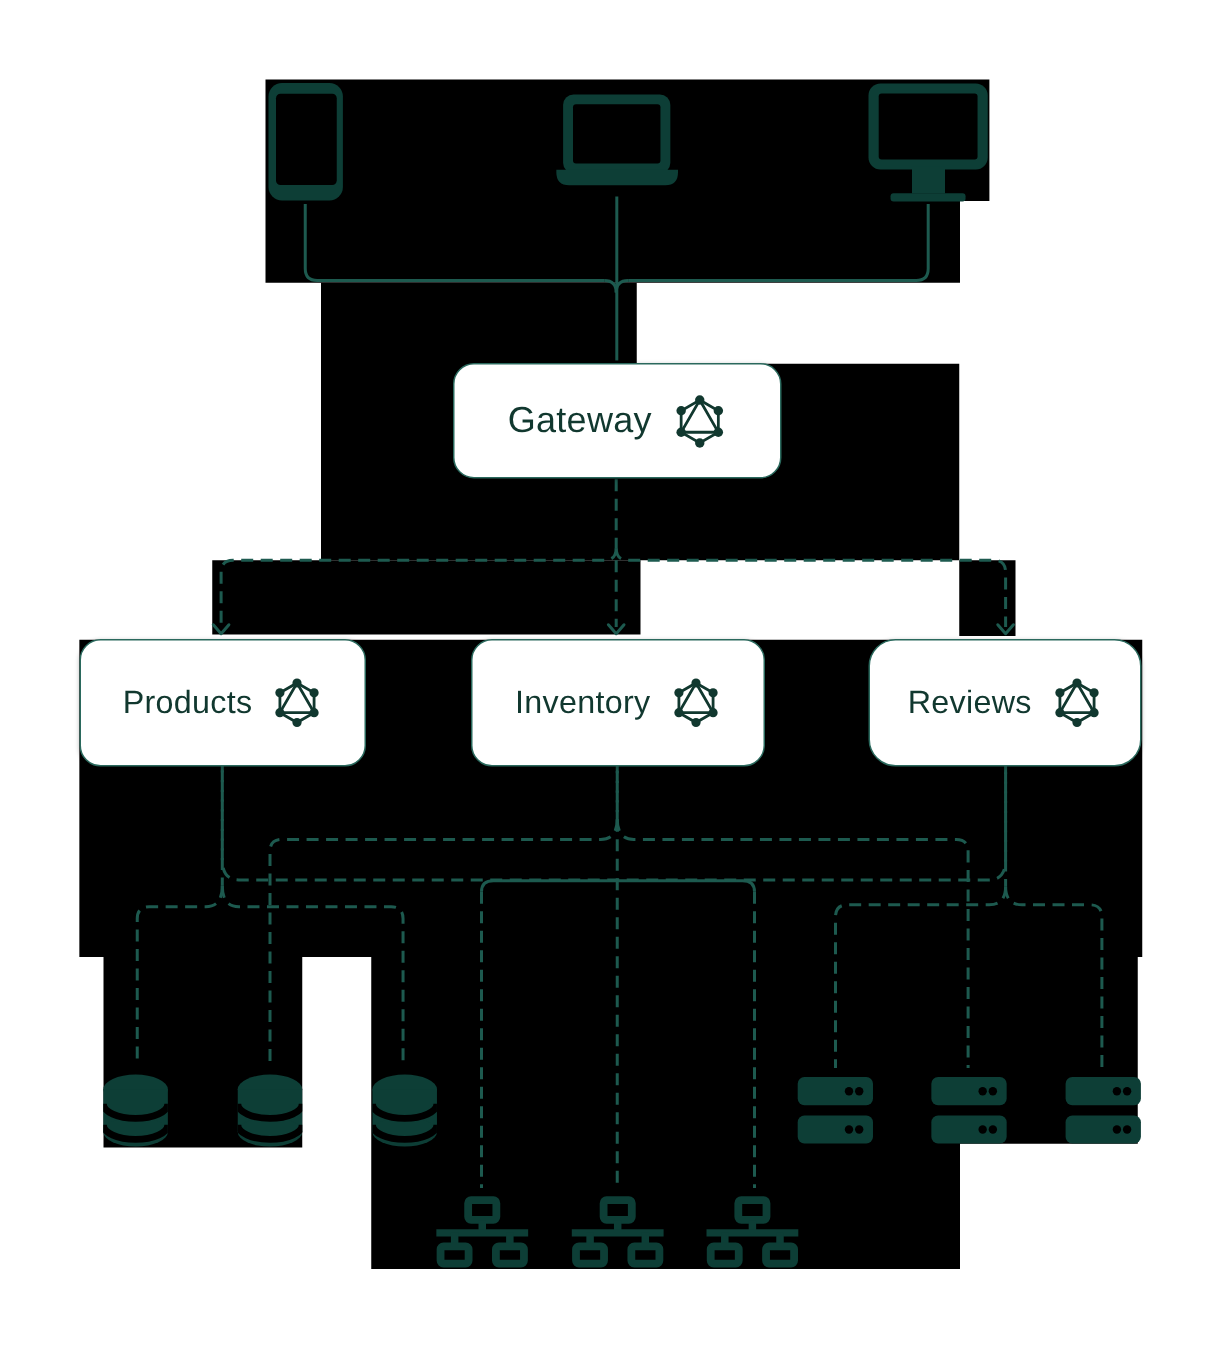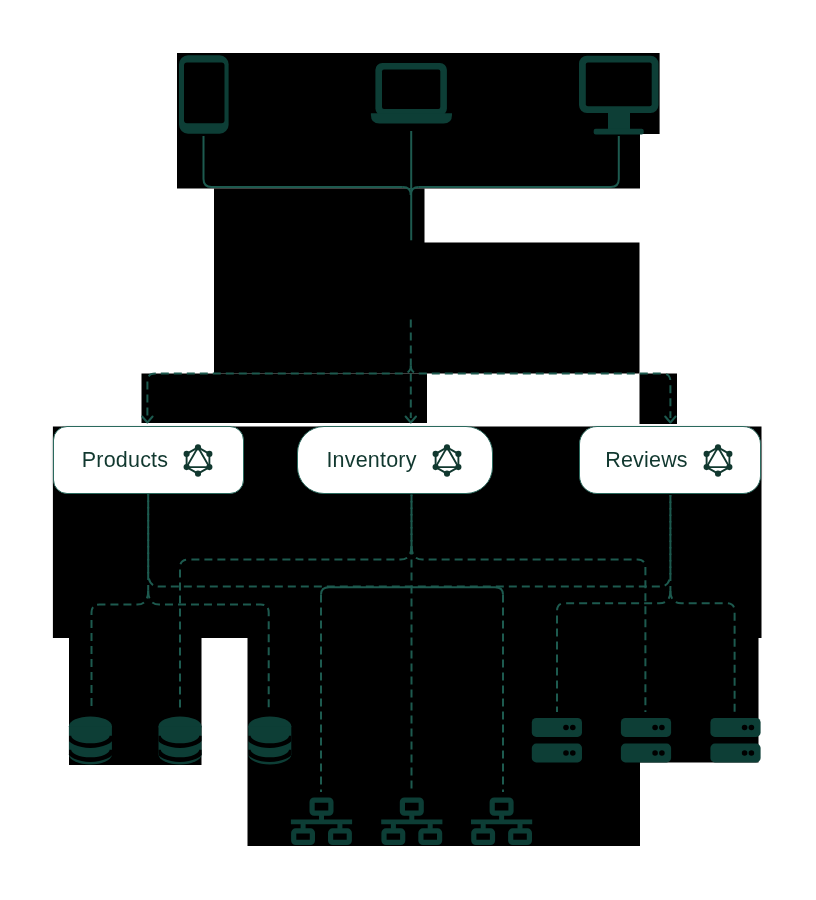--- a/index.html
+++ b/index.html
@@ -5,24 +5,24 @@
   html,body{margin:0;padding:0;background:#ffffff;overflow:hidden;}
   .canvas{position:relative;width:816px;height:900px;background:#ffffff;
           font-family:"Liberation Sans","DejaVu Sans",sans-serif;}
   .layer{position:absolute;left:0;top:0;}
   .card{position:absolute;display:flex;align-items:center;justify-content:center;
         gap:13px;background:#ffffff;border:1.6px solid #2a695d;border-radius:14px;
         box-shadow:0 1px 3px rgba(0,0,0,0.25);box-sizing:border-box;z-index:5;}
   .card .label{color:#11382f;font-weight:500;letter-spacing:0.2px;}
   .card-gateway{left:302px;top:242px;width:219px;height:77px;}
   .card-gateway .label{font-size:24px;}
-  .card-service{top:426px;height:68px;}
+  .card-service{top:426px;height:85px;}
   .card-service .label{font-size:21.5px;}
   .card-products{left:53px;width:191px;}
-  .card-inventory{left:297px;width:196px;border-radius:27px;}
+  .card-inventory{left:314px;width:196px;}
   .card-reviews{left:579px;width:182px;border-radius:18px;}
 </style>
 </head>
 <body>
 
 <div class="canvas">
 
   <svg class="layer" width="816" height="900" viewBox="0 0 816 900">
 
     <defs>
@@ -189,20 +189,37 @@
         <line x1="0" y1="813.5" x2="0" y2="821" stroke="#0d3e36" stroke-width="5"></line>
         <line x1="-30.6" y1="821.9" x2="30.6" y2="821.9" stroke="#0d3e36" stroke-width="4.8"></line>
         <line x1="-18.4" y1="821.9" x2="-18.4" y2="829" stroke="#0d3e36" stroke-width="5"></line>
         <line x1="18.4" y1="821.9" x2="18.4" y2="829" stroke="#0d3e36" stroke-width="5"></line>
         <rect x="-27.8" y="830.9" width="18.7" height="11.5" rx="2" fill="none" stroke="#0d3e36" stroke-width="5.2"></rect>
         <rect x="9.1" y="830.9" width="18.7" height="11.5" rx="2" fill="none" stroke="#0d3e36" stroke-width="5.2"></rect>
       </g>
     </g>
   </svg>
 
+  <div class="card card-gateway">
+    <span class="label">Gateway</span>
+    <svg width="37" height="40" viewBox="-20 -21 40 42">
+      <g fill="none" stroke="#11382f" stroke-width="2">
+        <path d="M0,-15.5 L13.4,-7.75 L13.4,7.75 L0,15.5 L-13.4,7.75 L-13.4,-7.75 Z"></path>
+        <path d="M0,-15.5 L13.4,7.75 L-13.4,7.75 Z"></path>
+      </g>
+      <g fill="#11382f">
+        <circle cx="0" cy="-15.5" r="3.4"></circle>
+          <circle cx="13.4" cy="-7.75" r="3.4"></circle>
+        <circle cx="13.4" cy="7.75" r="3.4"></circle>
+          <circle cx="0" cy="15.5" r="3.4"></circle>
+        <circle cx="-13.4" cy="7.75" r="3.4"></circle>
+          <circle cx="-13.4" cy="-7.75" r="3.4"></circle>
+      </g>
+    </svg>
+  </div>
 
   <div class="card card-service card-products">
     <span class="label">Products</span>
     <svg width="34" height="37" viewBox="-20 -21 40 42">
       <g fill="none" stroke="#11382f" stroke-width="2.2">
         <path d="M0,-15.5 L13.4,-7.75 L13.4,7.75 L0,15.5 L-13.4,7.75 L-13.4,-7.75 Z"></path>
         <path d="M0,-15.5 L13.4,7.75 L-13.4,7.75 Z"></path>
       </g>
       <g fill="#11382f">
         <circle cx="0" cy="-15.5" r="3.6"></circle>

